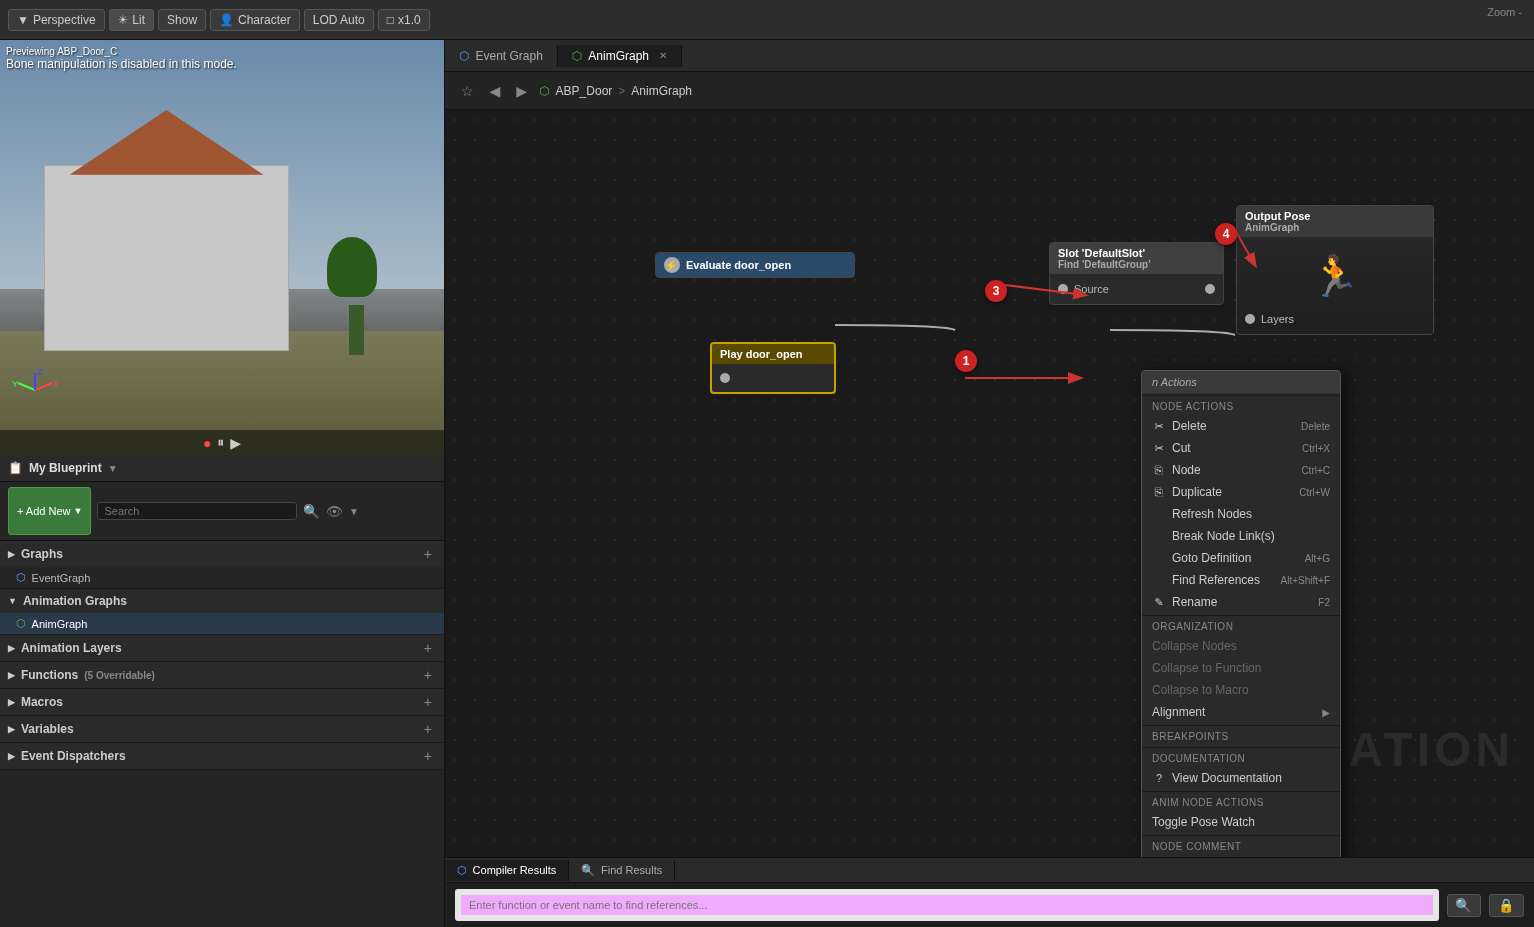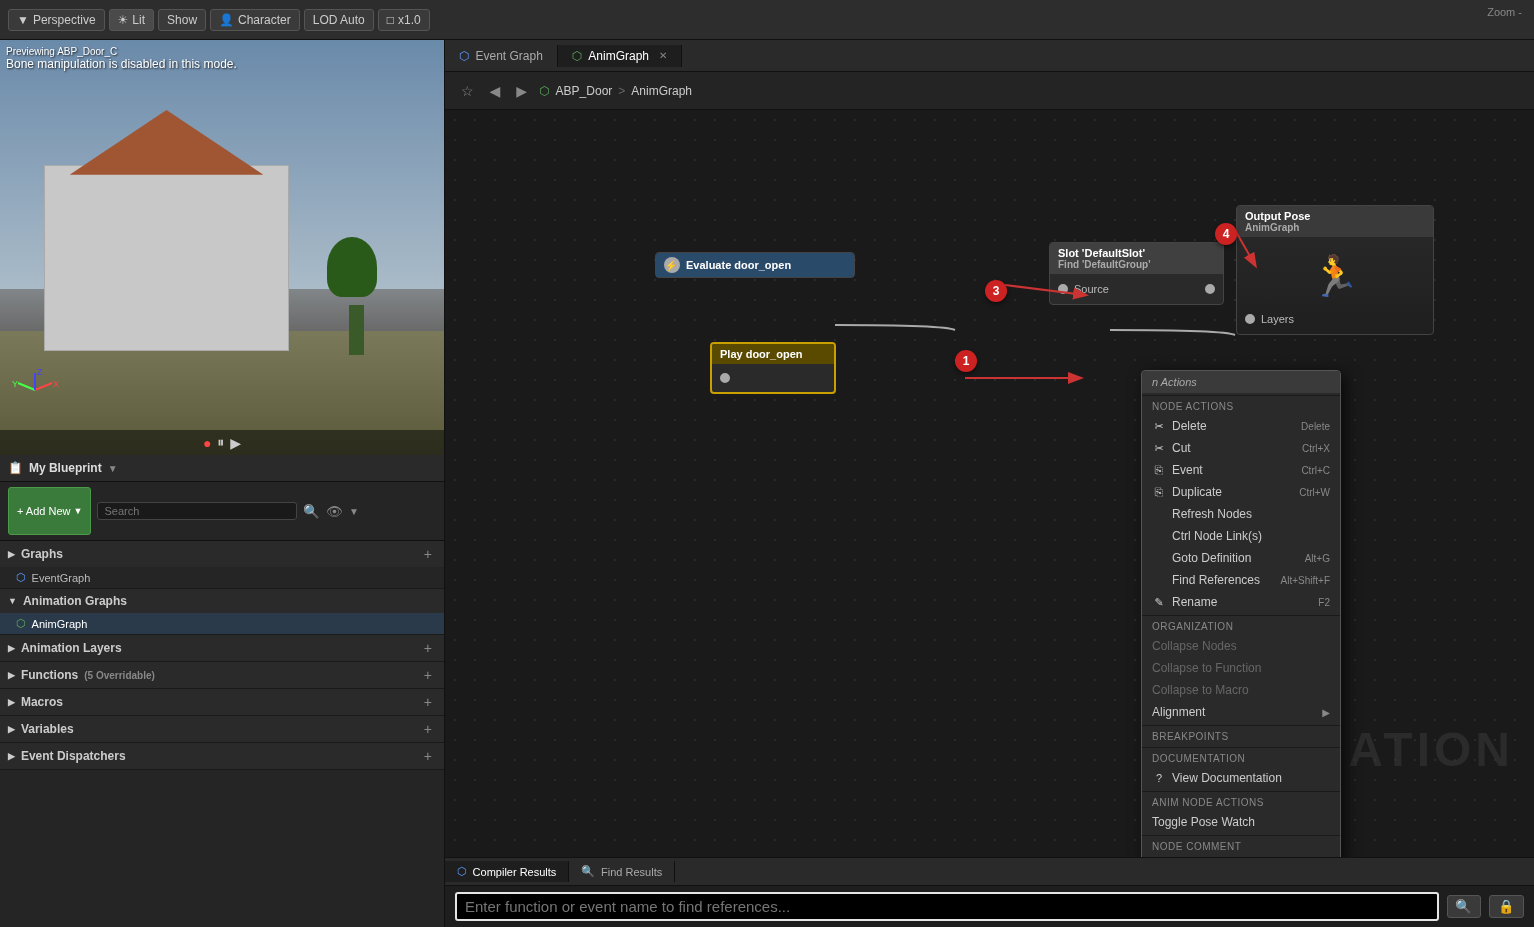--- a/index.html
+++ b/index.html
@@ -222,22 +222,22 @@
     .bottom-tab {
       display: flex; align-items: center; gap: 6px;
       padding: 4px 12px; cursor: pointer; font-size: 11px; color: #aaa;
       border-right: 1px solid #111;
     }
     .bottom-tab.active { background: #1e1e1e; color: #fff; }
     #bottom-input-row {
       padding: 6px 10px; display: flex; align-items: center; gap: 8px;
     }
     #find-input {
-      flex: 1; background: #000000; border: 2px solid #e5e5e5; border-radius: 3px;
-      color: #666; padding: 4px 8px; font-size: 15px;
+      flex: 1; background: #f0abfc; border: 6px solid #e5e5e5; border-radius: 3px;
+      color: #666; padding: 4px 8px; font-size: 11px;
     }
 
     
     #zoom-indicator {
       position: absolute; top: 6px; right: 12px;
       color: #888; font-size: 11px;
       display: flex; align-items: center; gap: 4px;
     }
 
     
@@ -565,41 +565,41 @@
         <div class="cm-item">
           <div class="cm-item-left">
             <span class="cm-item-icon">✂</span>
             <span>Cut</span>
           </div>
           <span class="cm-shortcut">Ctrl+X</span>
         </div>
         <div class="cm-item">
           <div class="cm-item-left">
             <span class="cm-item-icon">⎘</span>
-            <span>Event</span>
+            <span>Node</span>
           </div>
           <span class="cm-shortcut">Ctrl+C</span>
         </div>
         <div class="cm-item">
           <div class="cm-item-left">
             <span class="cm-item-icon">⎘</span>
             <span>Duplicate</span>
           </div>
           <span class="cm-shortcut">Ctrl+W</span>
         </div>
         <div class="cm-item">
           <div class="cm-item-left">
             <span class="cm-item-icon"></span>
             <span>Refresh Nodes</span>
           </div>
         </div>
         <div class="cm-item">
           <div class="cm-item-left">
             <span class="cm-item-icon"></span>
-            <span>Ctrl Node Link(s)</span>
+            <span>Break Node Link(s)</span>
           </div>
         </div>
         <div class="cm-item">
           <div class="cm-item-left">
             <span class="cm-item-icon"></span>
             <span>Goto Definition</span>
           </div>
           <span class="cm-shortcut">Alt+G</span>
         </div>
         <div class="cm-item">

